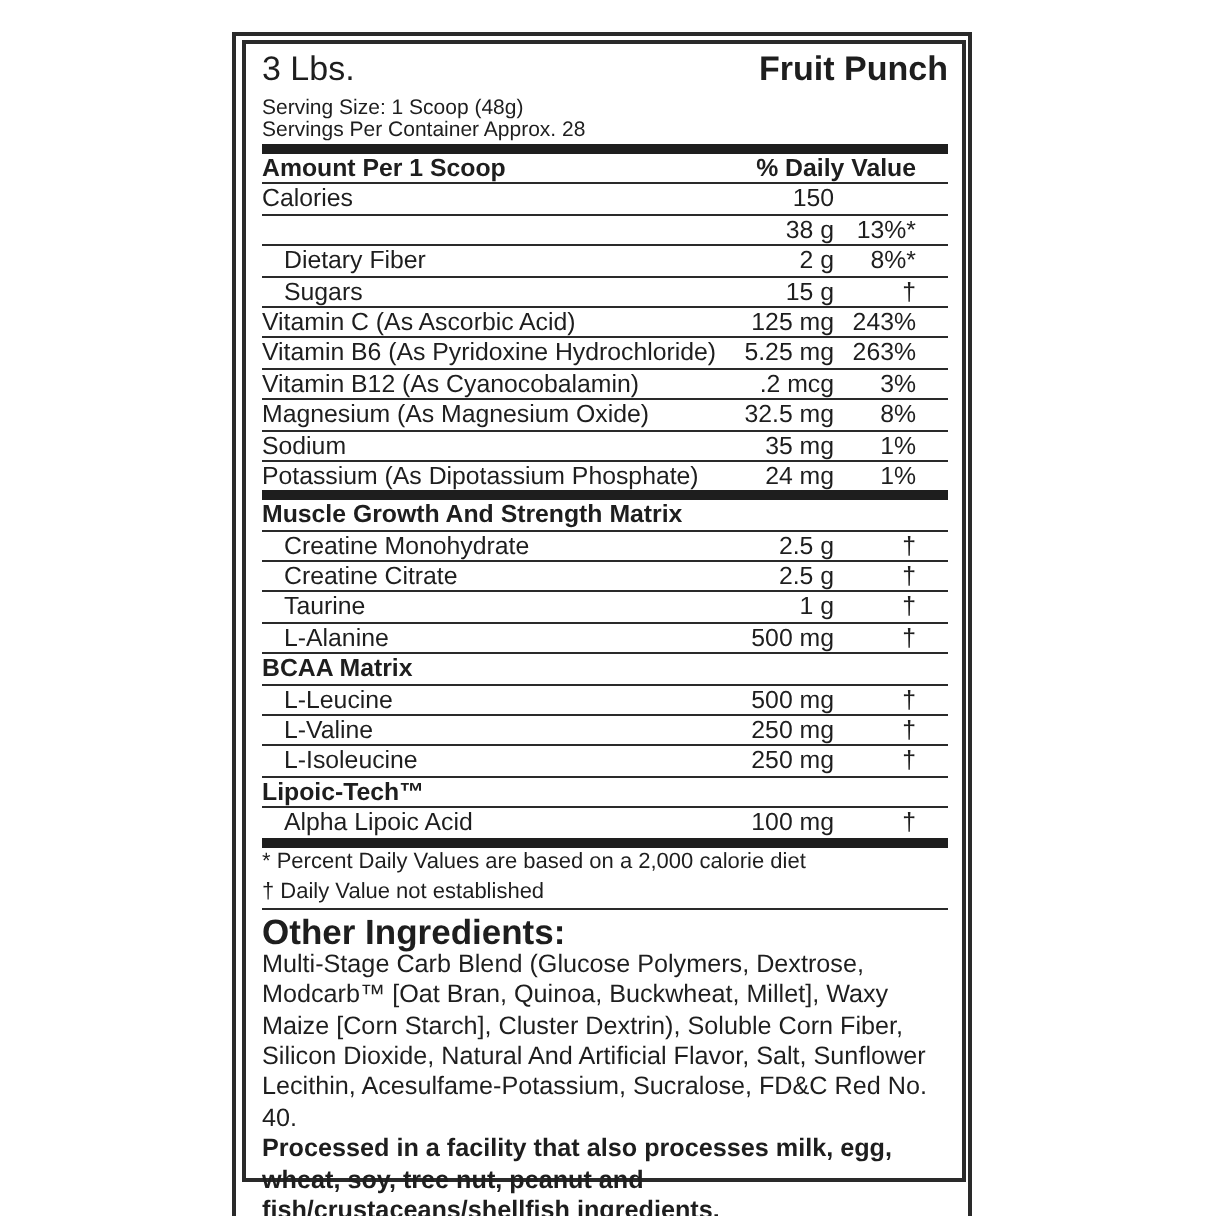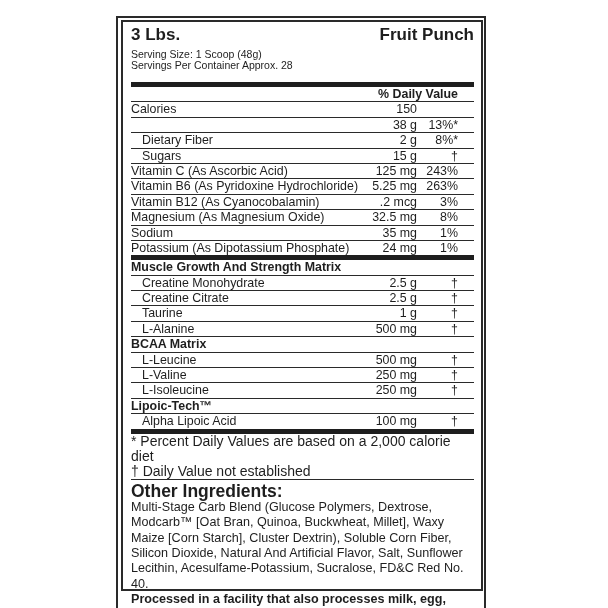--- a/index.html
+++ b/index.html
@@ -3,52 +3,53 @@
 <meta charset="utf-8">
 <style>
   html, body { margin:0; padding:0; background:#ffffff; }
   body { width:608px; height:608px; position:relative; overflow:hidden;
          font-family:"Liberation Sans", sans-serif; color:#1e1e1e; }
   .outer { position:absolute; left:116px; top:16px; width:370px; height:592px;
            border-left:2px solid #2a2a2a; border-right:2px solid #2a2a2a; border-top:2px solid #2a2a2a; box-sizing:border-box; }
   .panel { position:absolute; left:121px; top:20px; width:362px; height:571px;
            border:2px solid #2a2a2a; box-sizing:border-box; padding:0 7px 0 8px; }
   .hdr { position:relative; height:24px; margin-top:3px; }
-  .size { position:absolute; left:0; top:0; font-size:17px; font-weight:bold; }
+  .size { position:absolute; left:0; top:0; font-size:17px; font-weight:normal; }
   .flavor { position:absolute; right:0; top:0; font-size:17px; font-weight:bold;text-align:right; }
   .sub { font-size:10.5px; line-height:10.5px; }
   .thick { height:5px; background:#1e1e1e; }
   .row { position:relative; height:14.4px; border-bottom:1.2px solid #2a2a2a; font-size:12.4px; line-height:15px; white-space:nowrap; }
   .row.nob { border-bottom:none; }
   .row .lbl { position:absolute; left:0; top:0; }
   .row .lbl.ind { left:11px; }
   .row .amt { position:absolute; right:57px; top:0; text-align:right; }
   .row .dv { position:absolute; right:16px; top:0; text-align:right; }
   .row.bold .lbl, .row.bold .dv { font-weight:bold; }
   .sec .lbl { font-weight:bold; }
-  .foot { font-size:14px; line-height:15px; }
+  .foot { font-size:11px; line-height:15px; }
   .thin { height:1.2px; background:#2a2a2a; }
   .oi-title { font-size:17.5px; font-weight:bold; line-height:18px; margin-top:2px; }
   .oi-text { font-size:12.6px; line-height:15.4px; }
   .oi-bold { font-size:12.6px; line-height:15.4px; font-weight:bold; }
 </style>
 </head>
 <body>
 
 <div class="outer"></div>
 <div class="panel">
   <div class="hdr">
     <span class="size">3 Lbs.</span>
     <span class="flavor">Fruit Punch</span>
   </div>
   <div class="sub">Serving Size: 1 Scoop (48g)</div>
-  <div class="sub" style="margin-bottom:12px;">Servings Per Container Approx. 28</div>
+  <div class="sub" style="margin-bottom:2px;">Servings Per Container Approx. 28</div>
   <div class="thick"></div>
 
   <div class="row bold">
+    <span class="lbl">Amount Per 1 Scoop</span>
     <span class="dv">% Daily Value</span>
   </div>
 
   <div class="row">
     <span class="lbl">Calories</span>
     <span class="amt">150</span>
     <span class="dv"></span>
   </div>
   <div class="row">
     <span class="amt">38 g</span>

